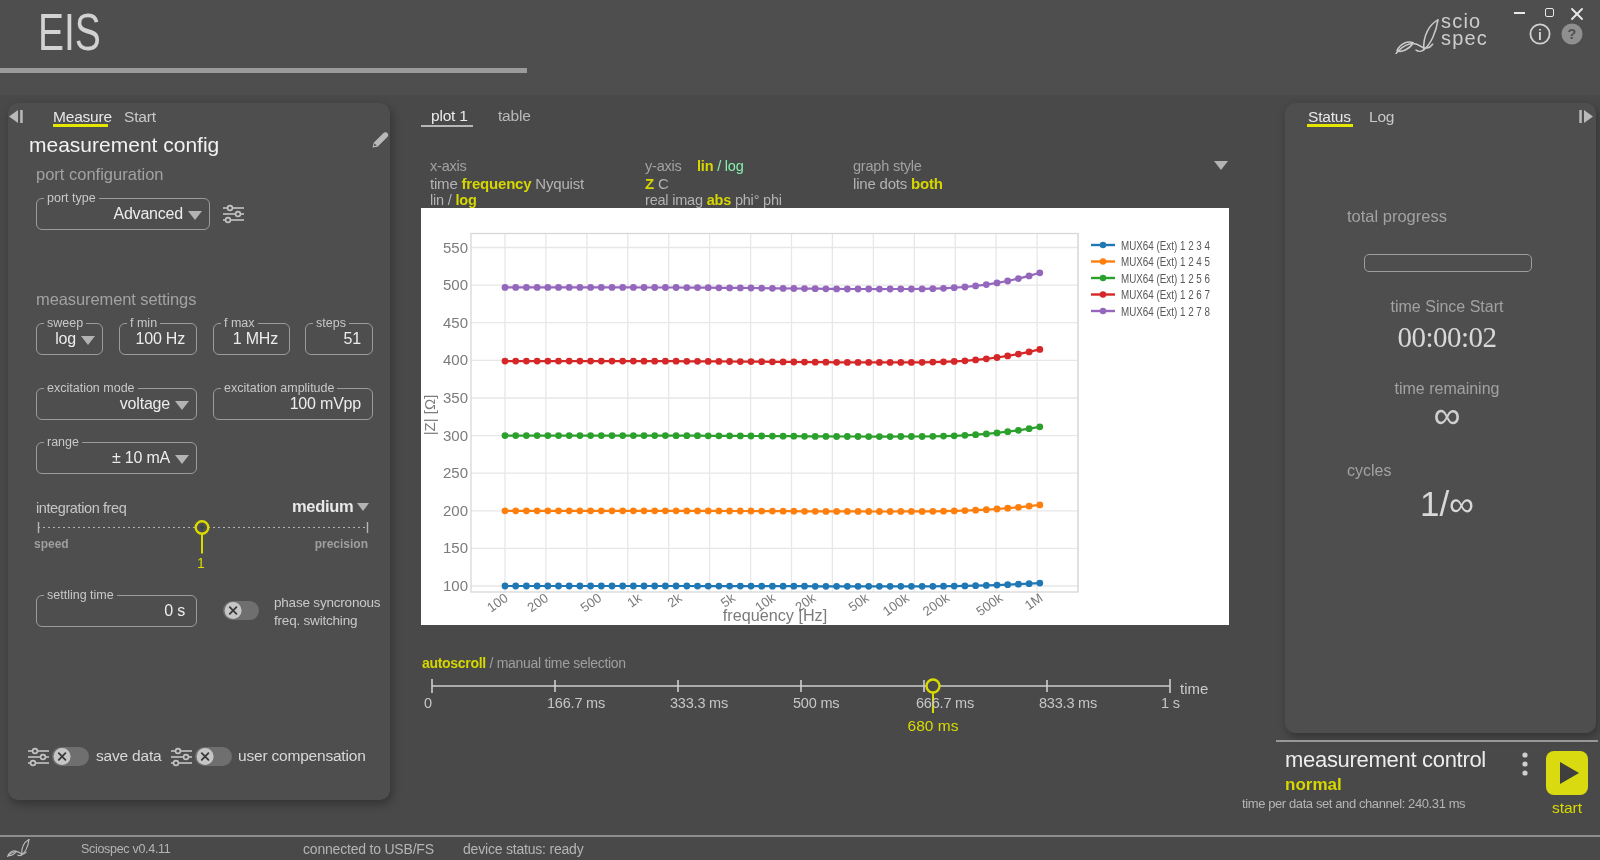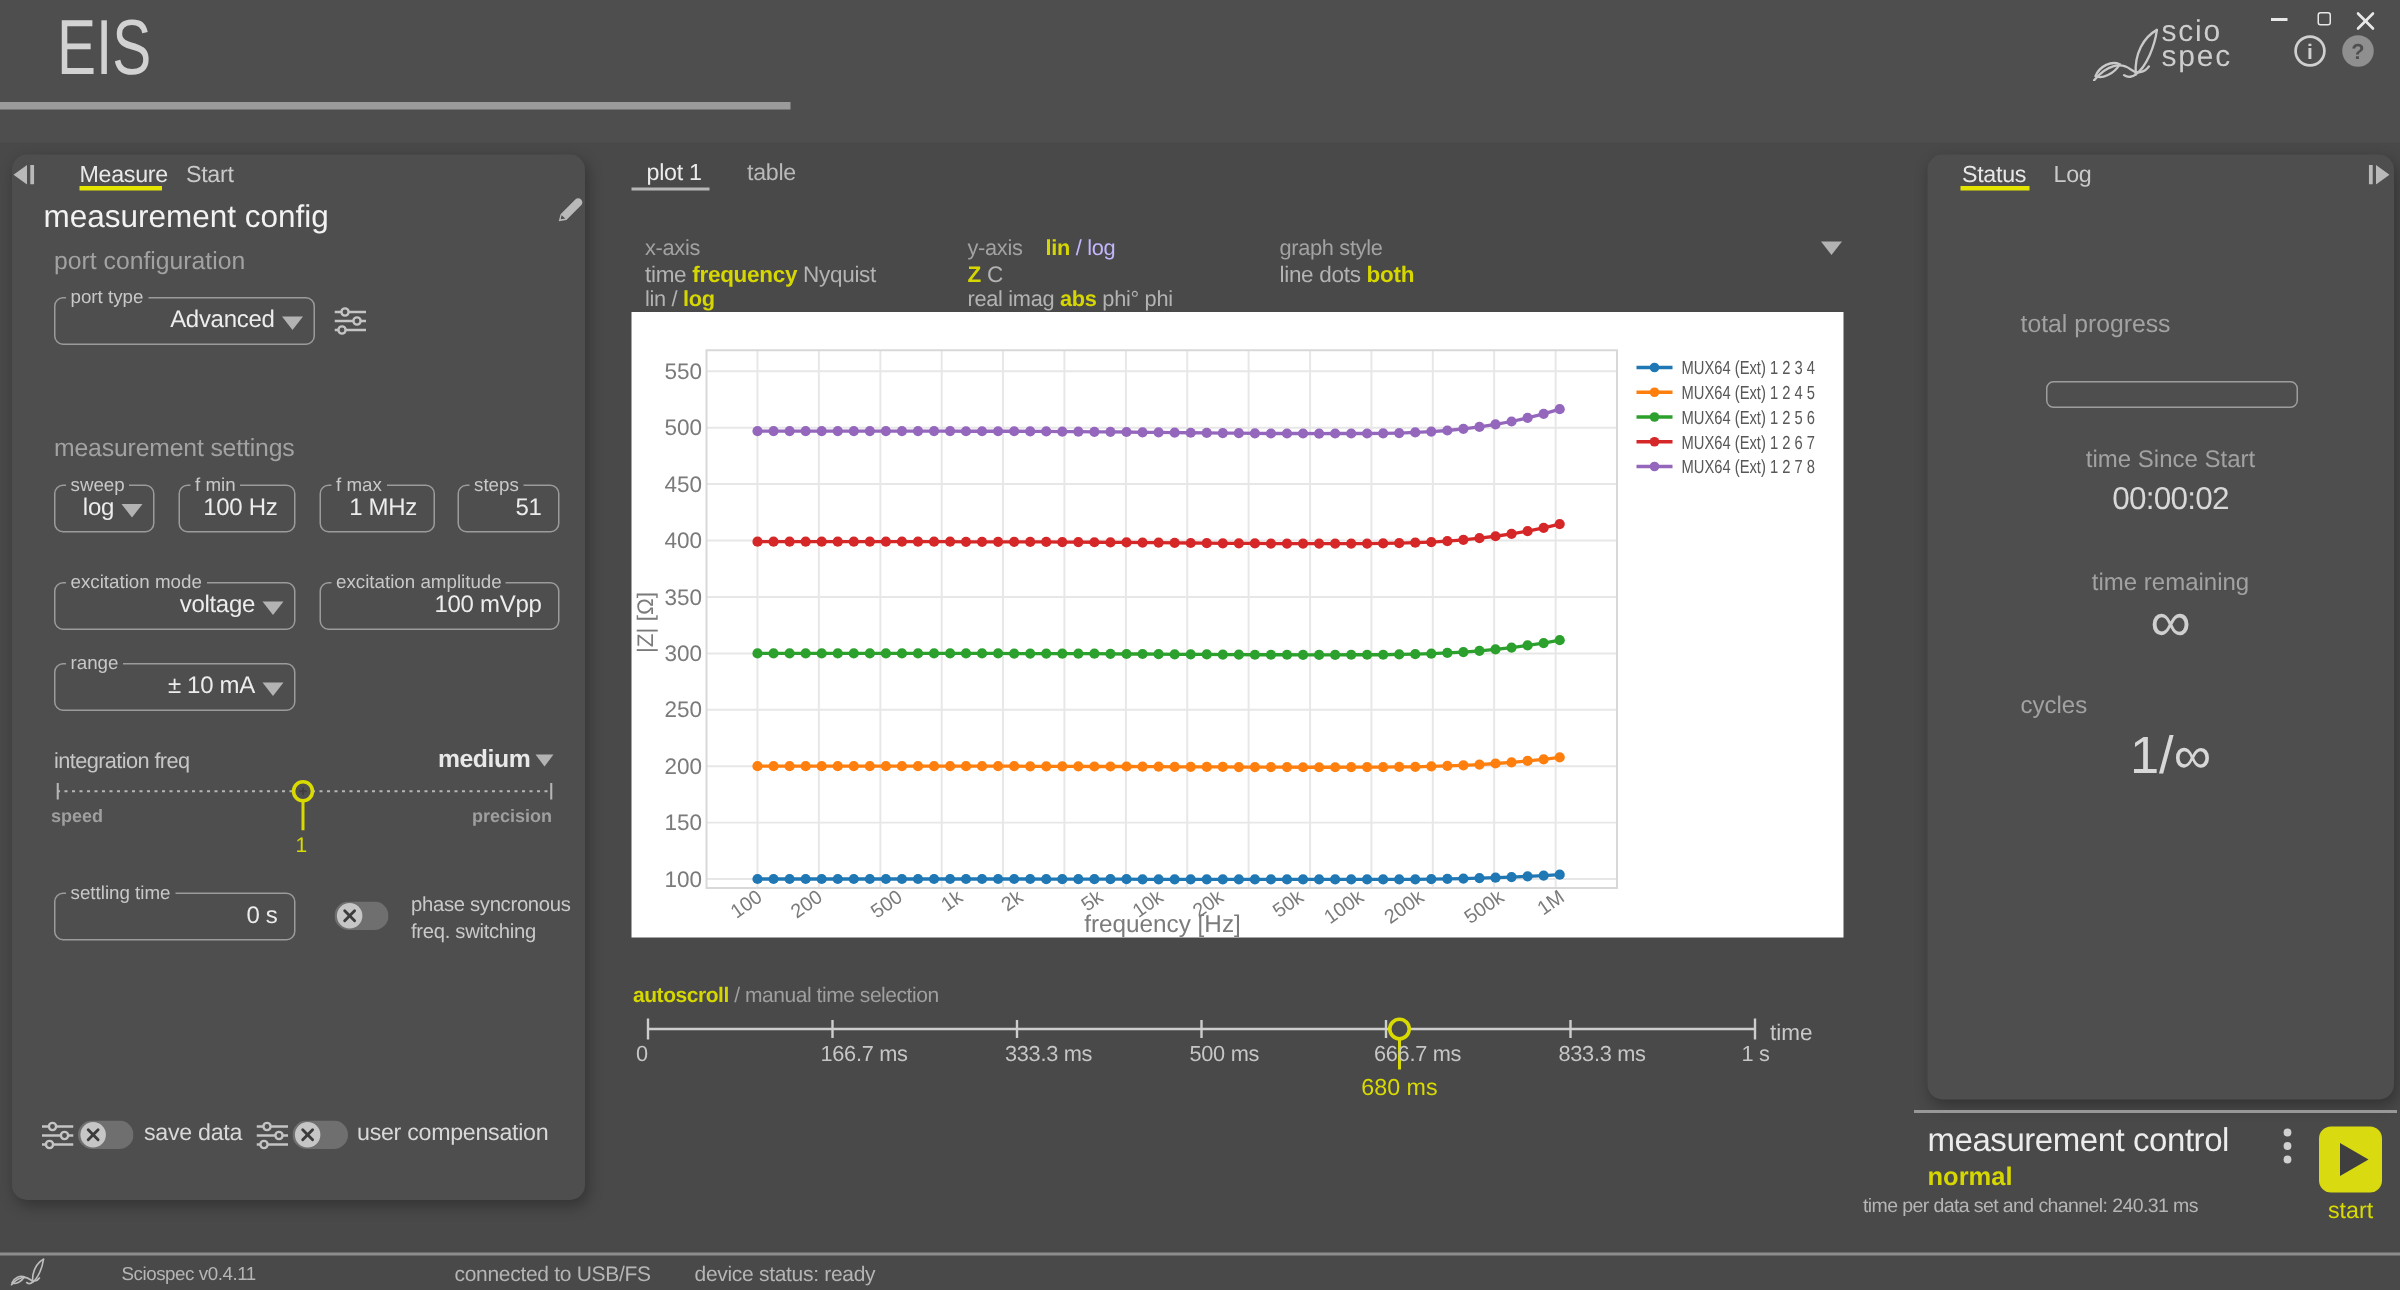--- a/index.html
+++ b/index.html
@@ -182,21 +182,21 @@
   </svg>
 <div class="abs" style="left:238px;top:747px;font-size:15.5px;letter-spacing:-0.2px;color:#d8d8d8;">user compensation</div>
 
 <div class="abs" style="left:431px;top:107px;font-size:15.5px;letter-spacing:-0.2px;color:#ececec;">plot 1</div>
 <div class="abs" style="left:421px;top:125px;width:52px;height:2px;background:#b7b7b7;"></div>
 <div class="abs" style="left:498px;top:107px;font-size:15.5px;letter-spacing:-0.2px;color:#b9b9b9;">table</div>
 
 <div class="abs dim" style="left:430px;top:158px;font-size:14.5px;letter-spacing:-0.2px;">x-axis</div>
 <div class="abs" style="left:430px;top:175px;font-size:15px;letter-spacing:-0.2px;color:#b3b3b3;">time <span class="yel">frequency</span> Nyquist</div>
 <div class="abs" style="left:430px;top:192px;font-size:14.5px;letter-spacing:-0.2px;color:#b3b3b3;">lin / <span class="yel">log</span></div>
-<div class="abs dim" style="left:645px;top:158px;font-size:14.5px;letter-spacing:-0.2px;">y-axis&nbsp;&nbsp;&nbsp;&nbsp;<span class="yel">lin</span> <span style="color:#c4b5fd">/ log</span></div>
+<div class="abs dim" style="left:645px;top:158px;font-size:14.5px;letter-spacing:-0.2px;">y-axis&nbsp;&nbsp;&nbsp;&nbsp;<span class="yel">lin</span> <span style="color:#86efac">/ log</span></div>
 <div class="abs" style="left:645px;top:175px;font-size:15px;letter-spacing:-0.2px;"><span class="yel">Z</span> <span style="color:#b3b3b3">C</span></div>
 <div class="abs" style="left:645px;top:192px;font-size:14.5px;letter-spacing:-0.2px;color:#b3b3b3;">real imag <span class="yel">abs</span> phi° phi</div>
 <div class="abs dim" style="left:853px;top:158px;font-size:14.5px;letter-spacing:-0.2px;">graph style</div>
 <div class="abs" style="left:853px;top:175px;font-size:15px;letter-spacing:-0.2px;color:#b3b3b3;">line dots <span class="yel">both</span></div>
 <div class="ftri abs" style="left:1214px;top:161px;"></div>
 
 <div class="abs" style="left:421px;top:208px;width:808px;height:417px;background:#ffffff;"><svg width="808" height="417" viewBox="0 0 808 417" font-family="Liberation Sans, sans-serif">
       <line x1="50" y1="378.0" x2="657" y2="378.0" stroke="#e7e7e7" stroke-width="1.3"></line>
       <line x1="50" y1="340.4" x2="657" y2="340.4" stroke="#e7e7e7" stroke-width="1.3"></line>
       <line x1="50" y1="302.8" x2="657" y2="302.8" stroke="#e7e7e7" stroke-width="1.3"></line>
@@ -554,21 +554,21 @@
 <div class="abs" style="left:1369px;top:108px;font-size:15.5px;letter-spacing:-0.2px;color:#c9c9c9;">Log</div>
 <svg class="abs" style="left:1578px;top:110px" width="16" height="13" viewBox="0 0 16 13">
     <g fill="#b9b9b9">
       <path d="M6,0 L6,13 L15,6.5 Z"></path>
       <rect x="1.3" y="0" width="2.5" height="13"></rect>
     </g>
   </svg>
 <div class="abs dim" style="left:1347px;top:207px;width:200px;font-size:16.5px;">total progress</div>
 <div class="abs" style="left:1364px;top:254px;width:168px;height:18px;border:1.6px solid #9d9d9d;border-radius:5px;"></div>
 <div class="abs dim" style="left:1347px;top:298px;width:200px;text-align:center;font-size:16px;">time Since Start</div>
-<div class="abs" style="left:1347px;top:321px;width:200px;text-align:center;font-size:21px;letter-spacing:-0.5px;color:#d8d8d8;">00:00:02</div>
+<div class="abs" style="left:1347px;top:321px;width:200px;text-align:center;font-size:29px;letter-spacing:-0.5px;color:#d8d8d8;font-family:Liberation Serif, serif;">00:00:02</div>
 <div class="abs dim" style="left:1347px;top:380px;width:200px;text-align:center;font-size:16px;">time remaining</div>
 <div class="abs" style="left:1347px;top:394px;width:200px;text-align:center;font-size:38px;color:#cfcfcf;">∞</div>
 <div class="abs dim" style="left:1347px;top:462px;width:200px;text-align:left;font-size:16px;">cycles</div>
 <div class="abs" style="left:1347px;top:484px;width:200px;text-align:center;font-size:35px;color:#d8d8d8;">1/∞</div>
 
 <div class="abs" style="left:1276px;top:740px;width:322px;height:2px;background:#989898;"></div>
 <div class="abs" style="left:1285px;top:747px;font-size:22px;letter-spacing:-0.3px;color:#ececec;">measurement control</div>
 <svg class="abs" style="left:1522px;top:752px" width="6" height="24" viewBox="0 0 6 24">
     <g fill="#d0d0d0">
       <circle cx="3" cy="3" r="2.6"></circle>

